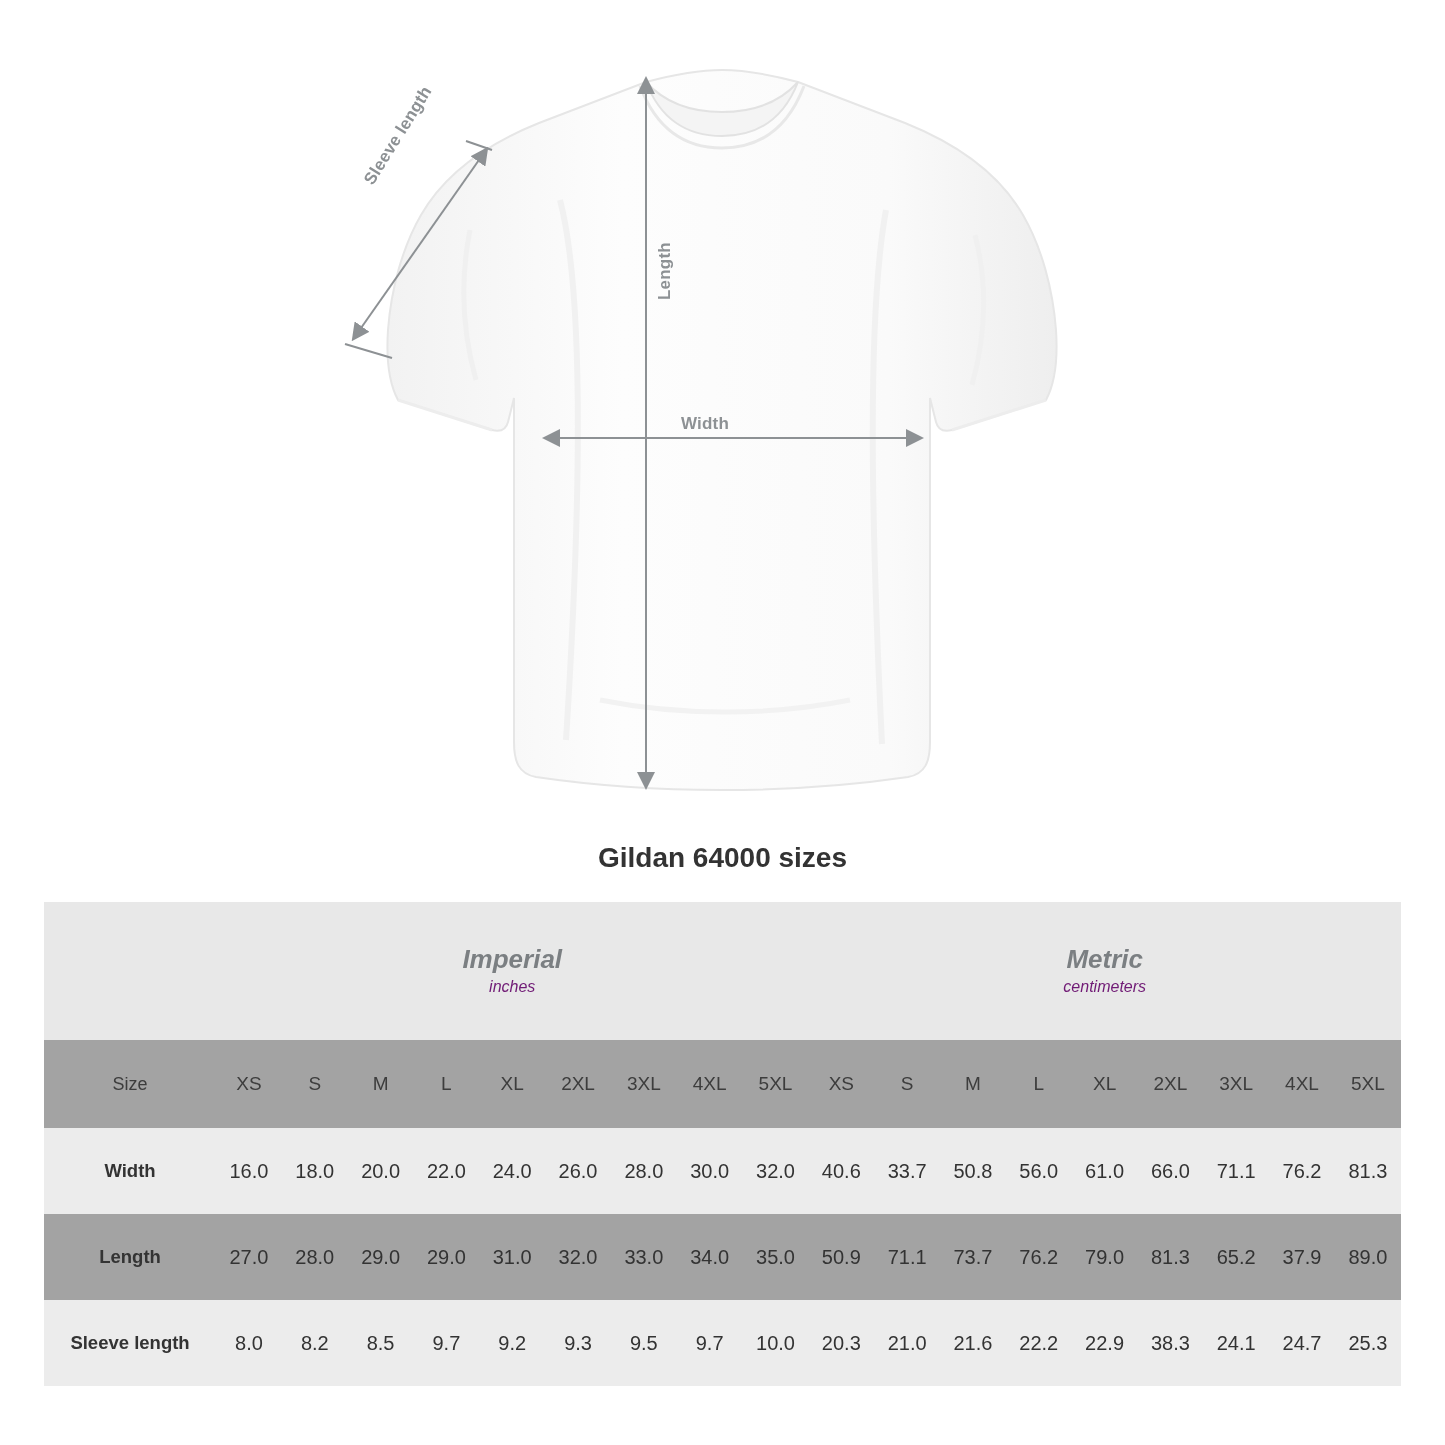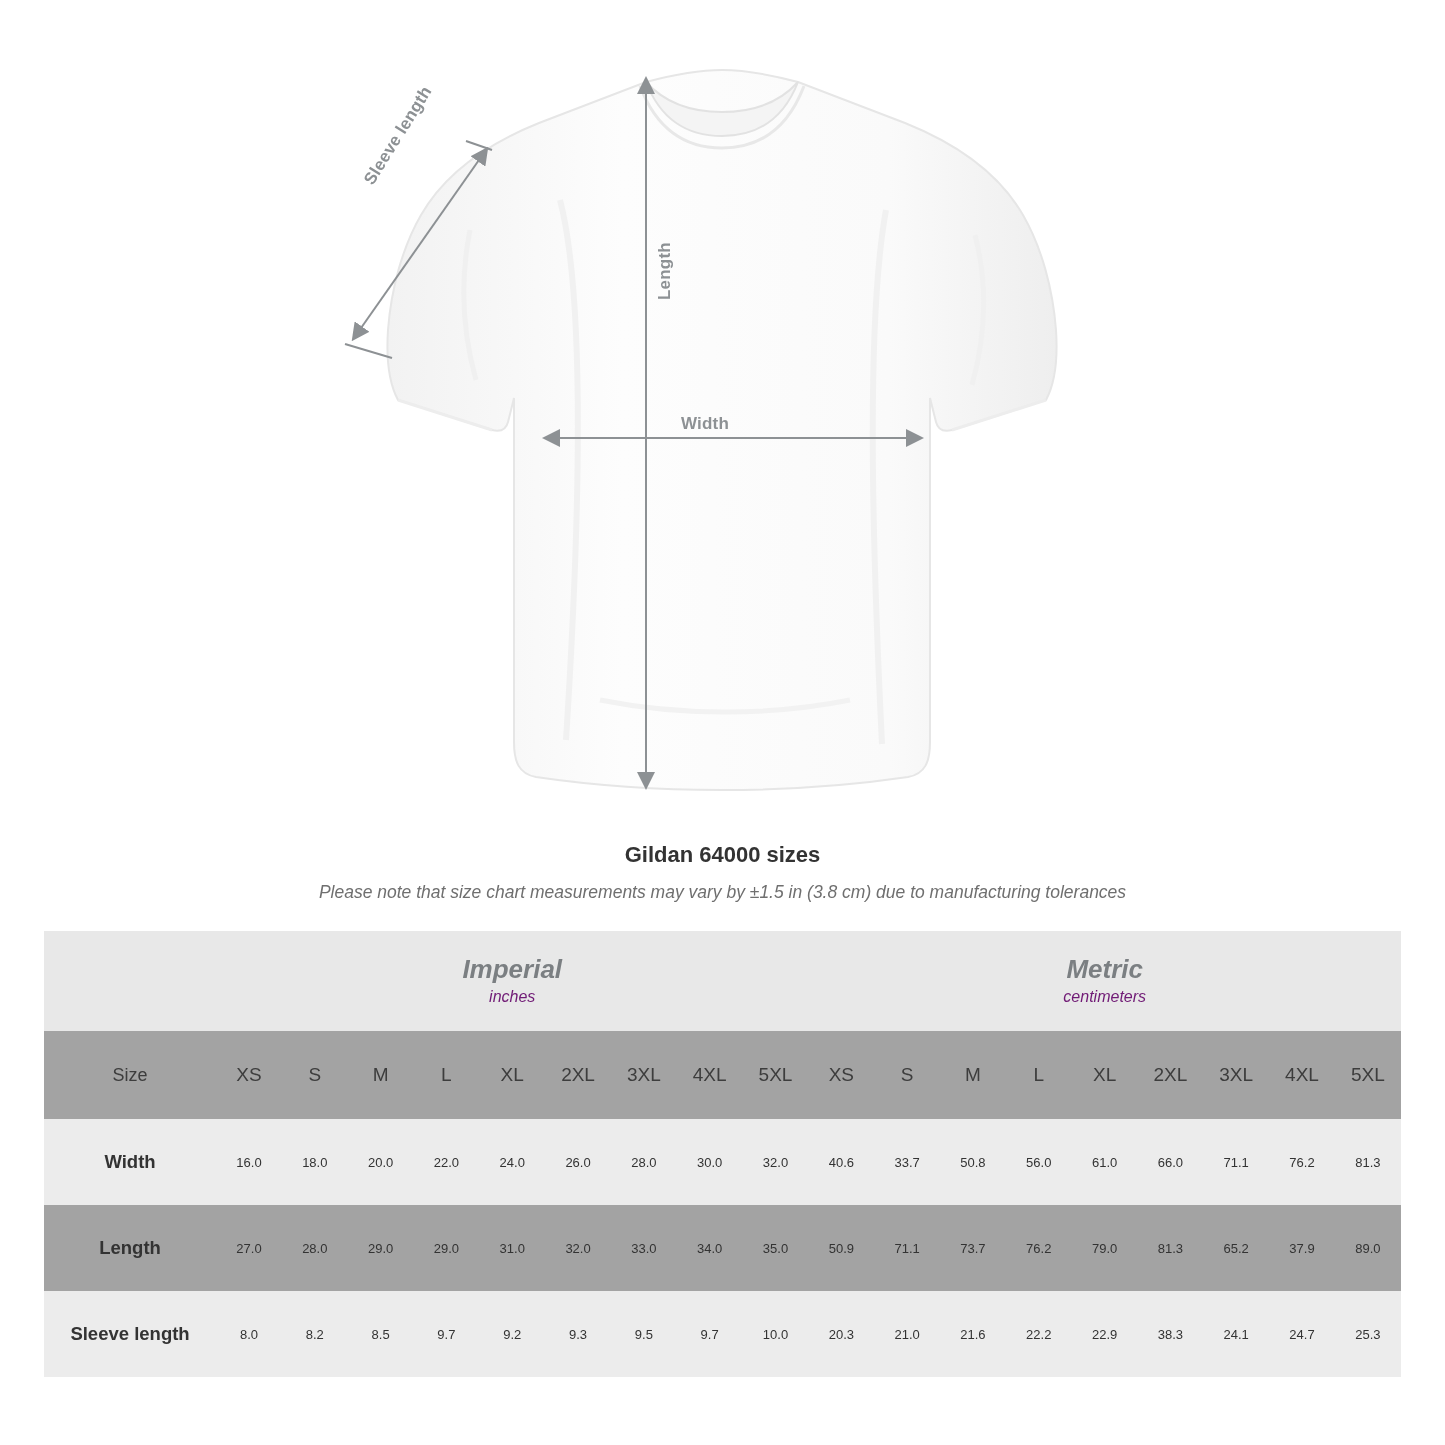--- a/index.html
+++ b/index.html
@@ -50,21 +50,21 @@
     left: 681px;
     top: 414px;
   }
 
   
   .title-block {
     text-align: center;
     margin-top: 12px;
   }
   .chart-title {
-    font-size: 22px;
+    font-size: 28px;
     font-weight: bold;
     color: #333333;
     margin: 0 0 14px 0;
   }
   .chart-note {
     font-size: 17.5px;
     font-style: italic;
     color: #6f6f6f;
     margin: 0;
   }
@@ -79,21 +79,21 @@
     width: 1357px;
     table-layout: fixed;
   }
   table.size-table td,
   table.size-table th {
     text-align: center;
     vertical-align: middle;
     font-weight: normal;
   }
   .unit-header {
-    height: 100px;
+    height: 138px;
     background: #e8e8e8;
   }
   .unit-header .unit-name {
     font-size: 26px;
     font-style: italic;
     font-weight: bold;
     color: #7b7f82;
     line-height: 1.25;
   }
   .unit-header .unit-sub {
@@ -113,21 +113,21 @@
     font-size: 18px;
   }
   tr.shaded td {
     background: #ececec;
   }
   tr.plain td {
     background: #a3a3a3;
   }
   .data-row td {
     height: 84px;
-    font-size: 13px;
+    font-size: 20px;
     color: #333333;
   }
   .data-row td.rowlabel {
     font-size: 18.5px;
     font-weight: bold;
   }
   .col-label { width: 172px; }
   .col-cell  { width: 65.8px; }
 </style>
 </head>
@@ -203,21 +203,20 @@
     </g>
   </svg>
 
   <span class="measure-label label-sleeve">Sleeve length</span>
   <span class="measure-label label-length">Length</span>
   <span class="measure-label label-width">Width</span>
 </div>
 
 <div class="title-block">
   <h1 class="chart-title">Gildan 64000 sizes</h1>
-  <p class="chart-note">Please note that size chart measurements may vary by ±1.5 in (3.8 cm) due to manufacturing tolerances</p>
 </div>
 
 <div class="table-wrap">
   <table class="size-table">
     <colgroup>
       <col class="col-label">
       <col class="col-cell">
         <col class="col-cell">
         <col class="col-cell">
         <col class="col-cell">

